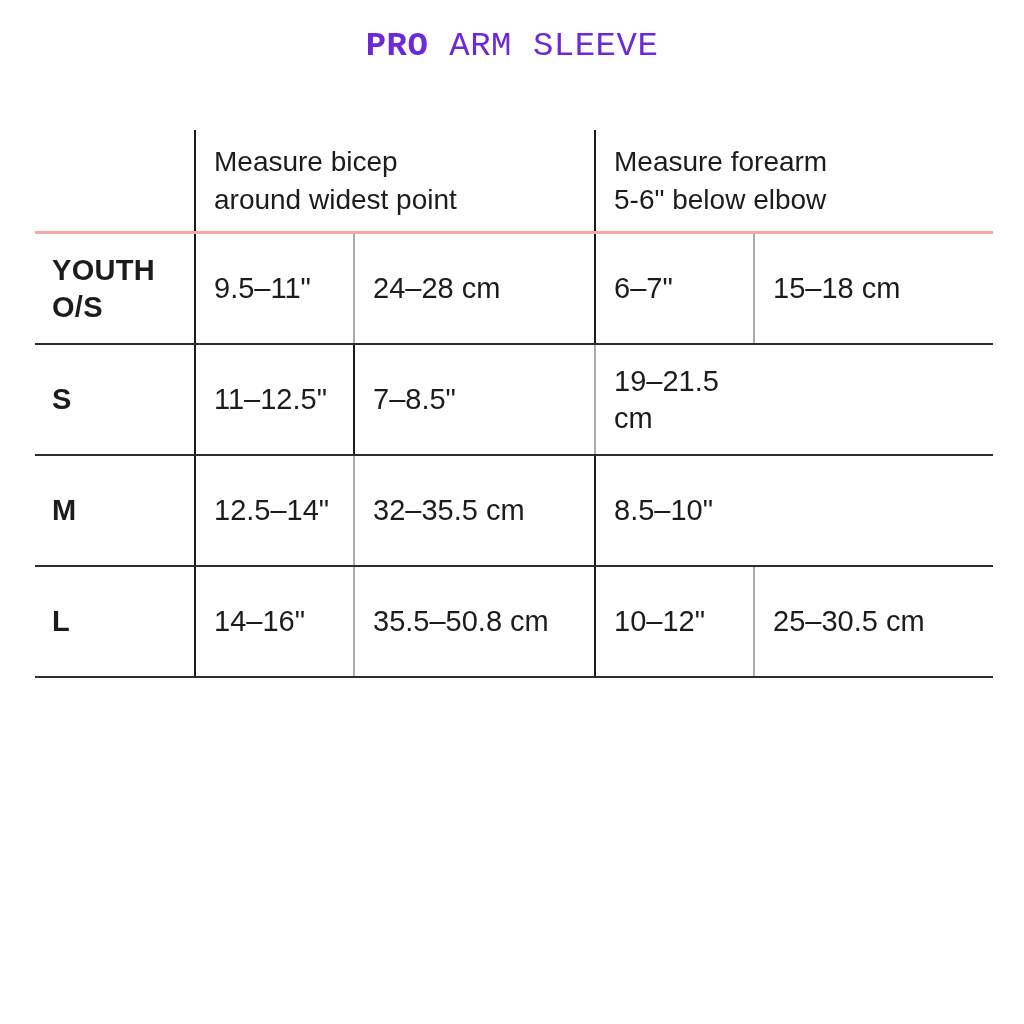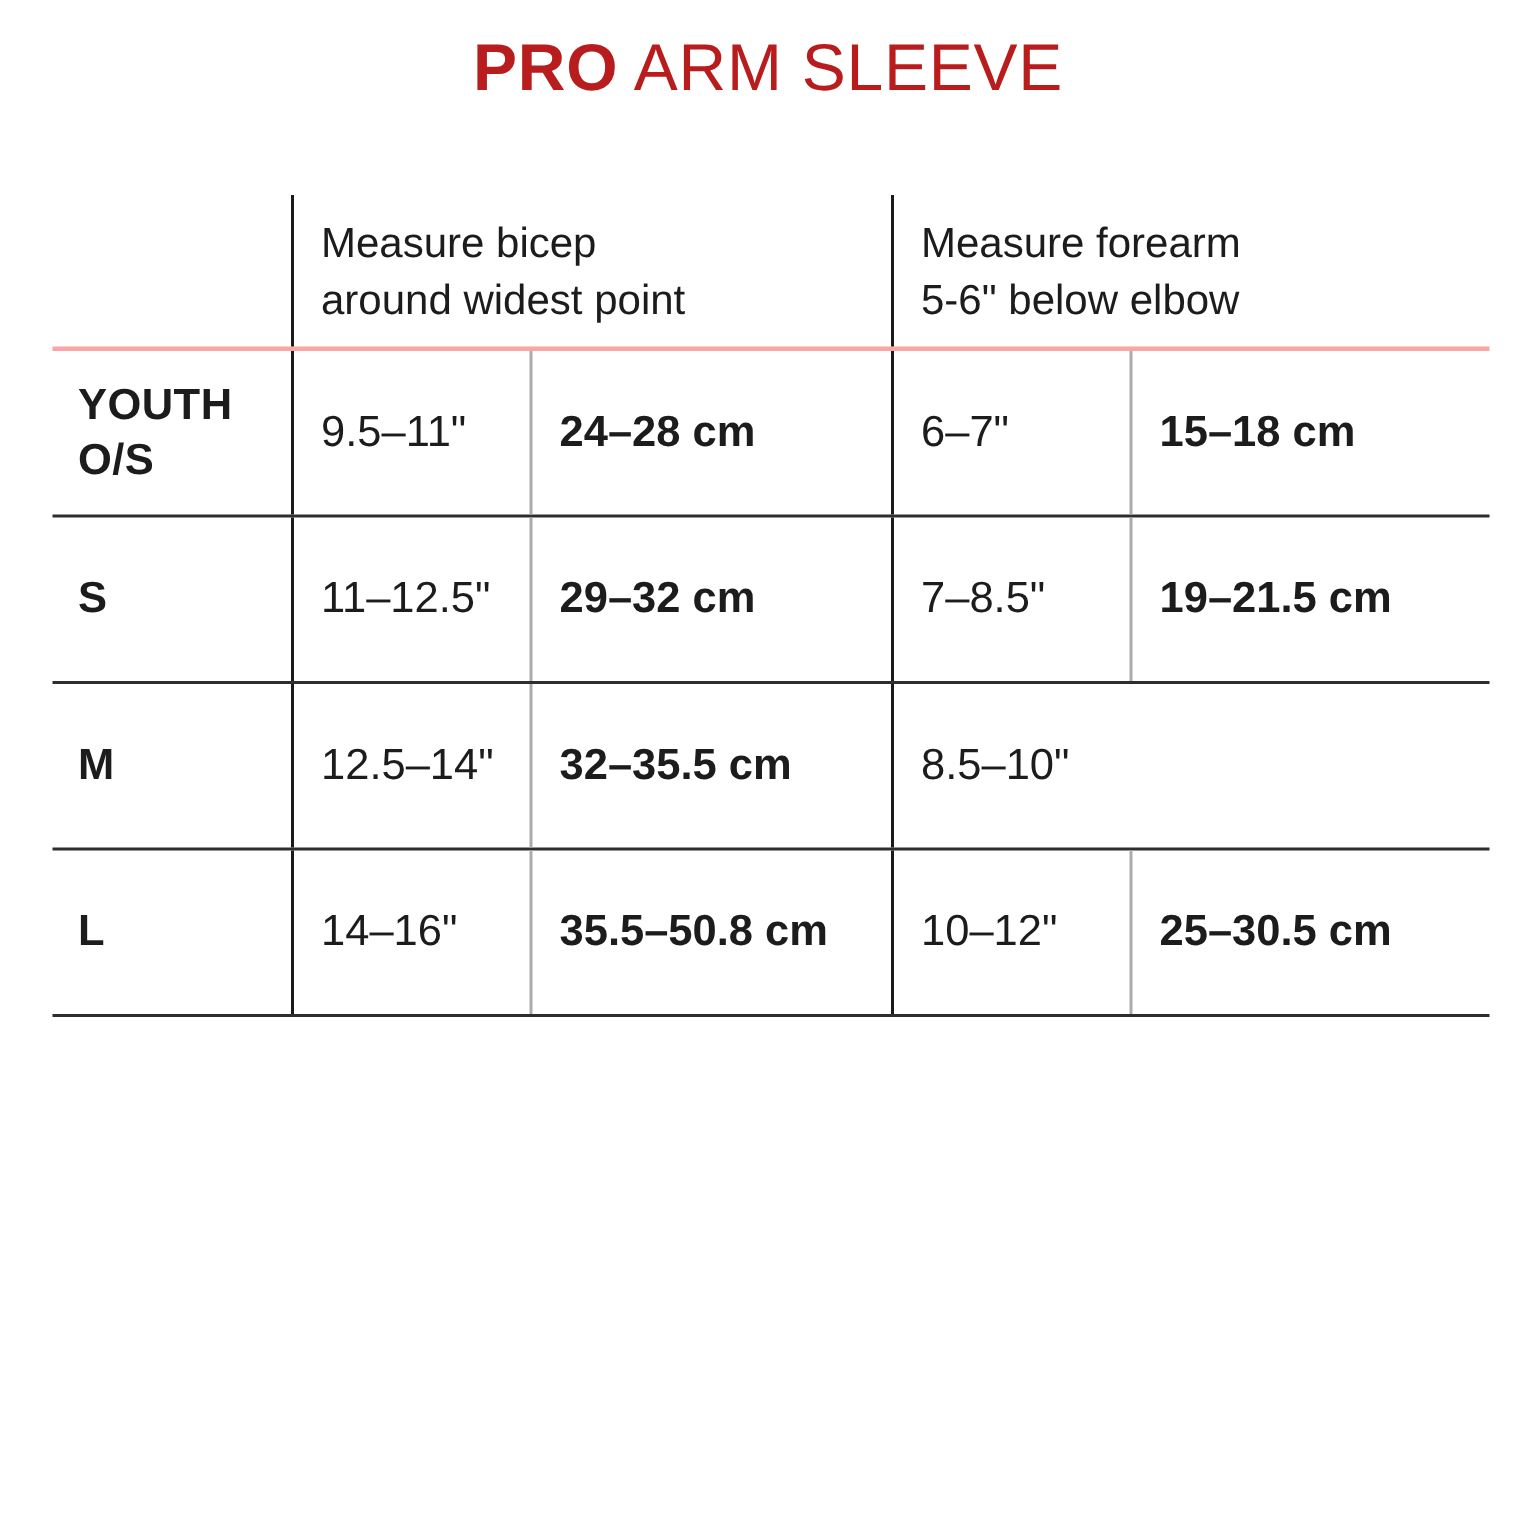--- a/index.html
+++ b/index.html
@@ -16,25 +16,26 @@
     width: 1024px;
     height: 1024px;
     background: #ffffff;
     overflow: hidden;
   }
 
   
   .title {
     margin-top: 24px;
     text-align: center;
-    font-size: 44px;
+    font-size: 34px;
     line-height: 44px;
     letter-spacing: 0.5px;
-    color: #b91c1c;
+    color: #6d28d9;
     font-weight: 400;
+    font-family: Liberation Mono, monospace;
   }
   .title .brand { font-weight: 700; }
 
   
   .size-table {
     margin-top: 62px;
     margin-left: 35px;
     width: 958px;
   }
 
@@ -73,21 +74,21 @@
   }
 
   .cell.label {
     padding-left: 17px;
     padding-right: 28px;
     font-weight: 700;
     letter-spacing: 0.3px;
   }
 
   .cell.b-black { border-left: 2px solid #1a1a1a; }
-  .cell.b-gray  { border-left: 2px solid #ababab; font-weight: bold; }
+  .cell.b-gray  { border-left: 2px solid #ababab; }
 </style>
 </head>
 <body>
 
 <div class="page">
 
   <h1 class="title"><span class="brand">PRO</span><span> ARM SLEEVE</span></h1>
 
   <div class="size-table">
 
@@ -107,21 +108,20 @@
       <div class="cell label">YOUTH O/S</div>
       <div class="cell b-black">9.5–11"</div>
       <div class="cell b-gray">24–28 cm</div>
       <div class="cell b-black">6–7"</div>
       <div class="cell b-gray">15–18 cm</div>
     </div>
 
     <div class="trow">
       <div class="cell label">S</div>
       <div class="cell b-black">11–12.5"</div>
-      <div class="cell b-gray">29–32 cm</div>
       <div class="cell b-black">7–8.5"</div>
       <div class="cell b-gray">19–21.5 cm</div>
     </div>
 
     <div class="trow">
       <div class="cell label">M</div>
       <div class="cell b-black">12.5–14"</div>
       <div class="cell b-gray">32–35.5 cm</div>
       <div class="cell b-black">8.5–10"</div>
     </div>

